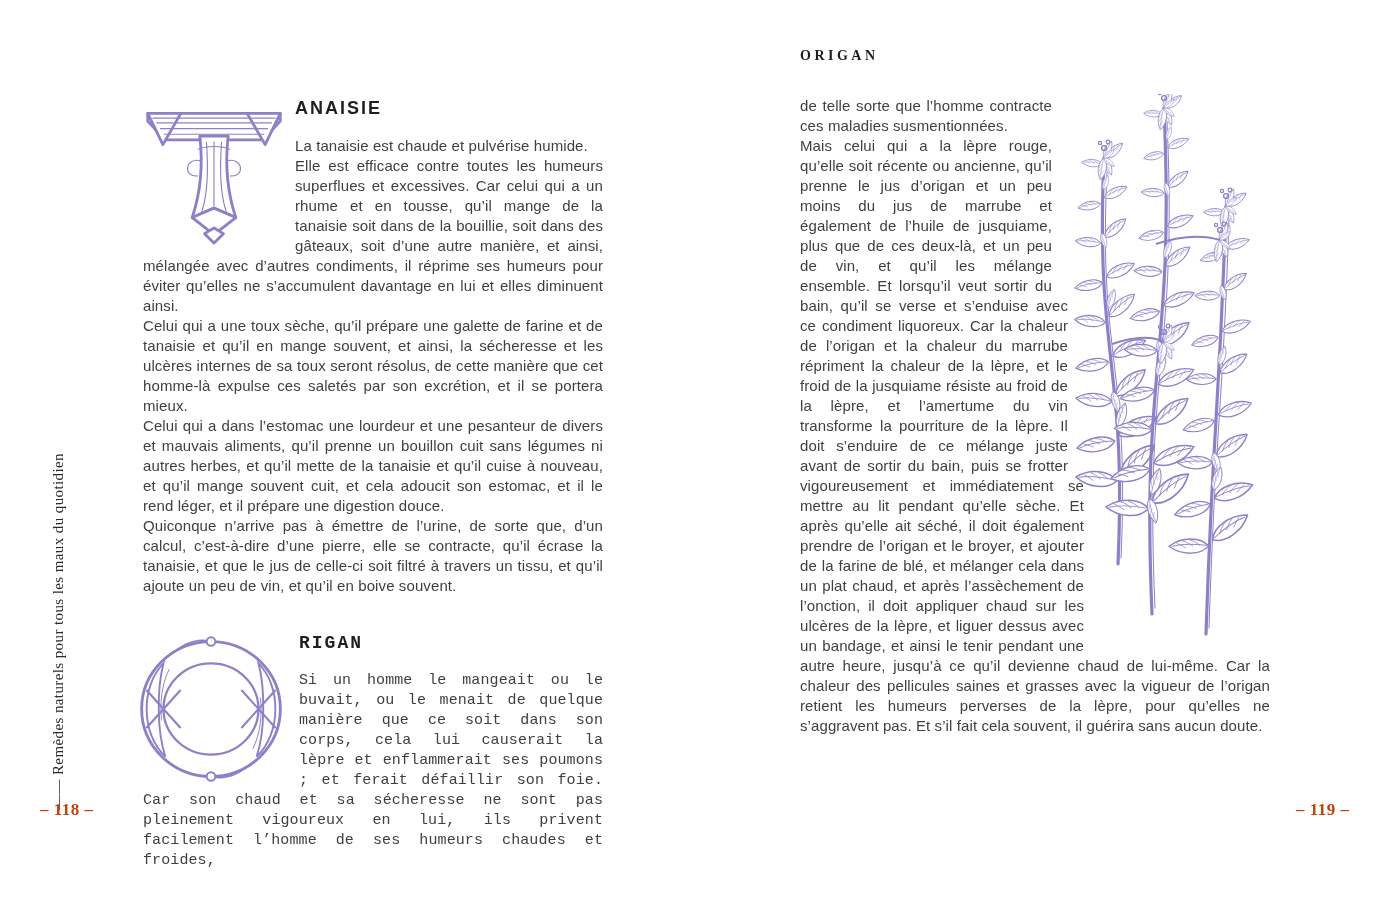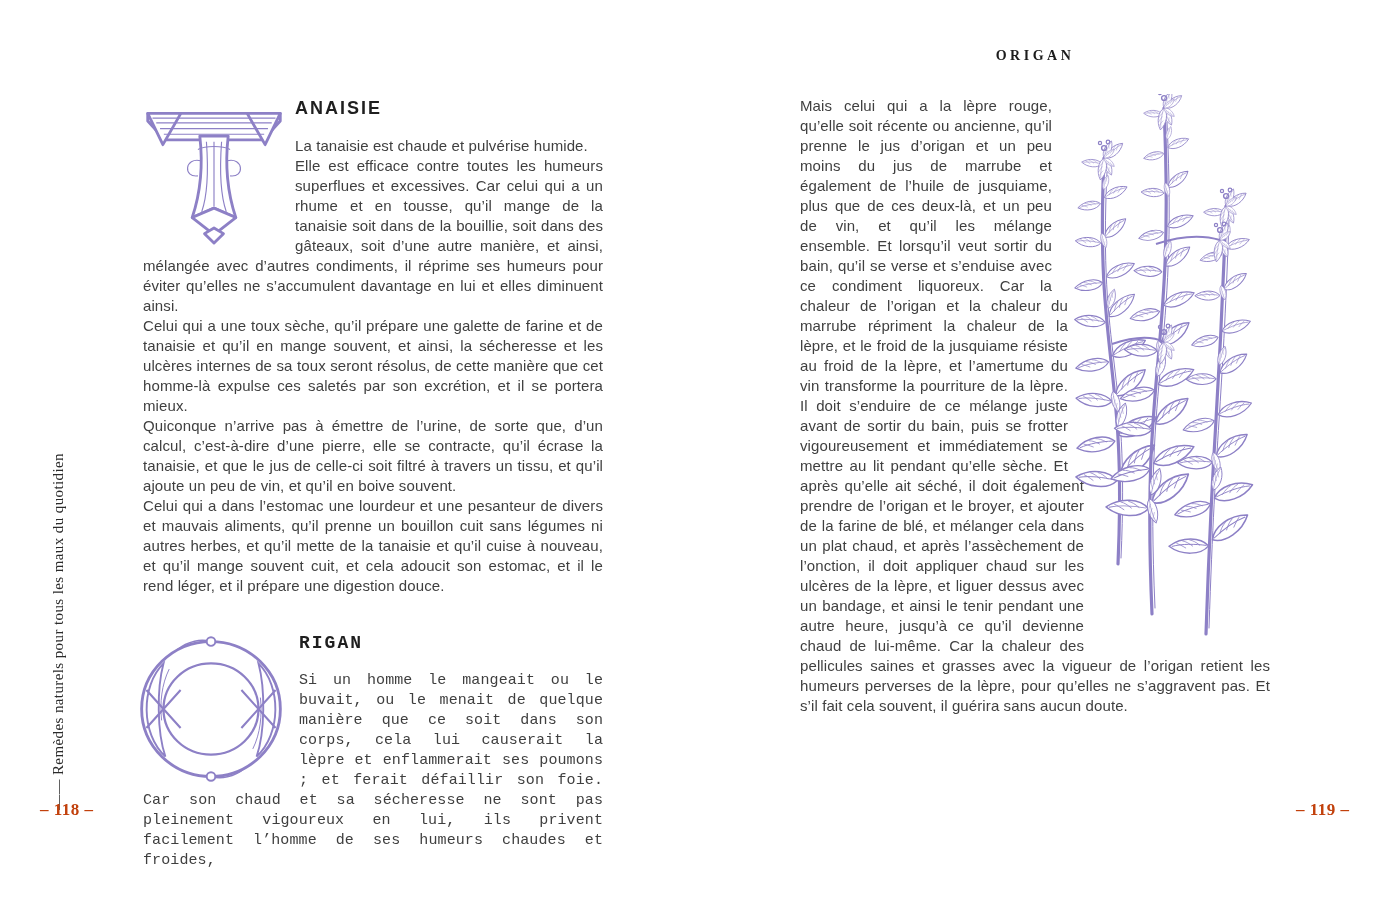--- a/index.html
+++ b/index.html
@@ -25,21 +25,21 @@
     writing-mode:vertical-rl; transform:rotate(180deg);
     font-family:"Liberation Serif", serif; font-size:15px; letter-spacing:.4px;
     color:#2a2a2a; white-space:nowrap;
   }
   .folio{ position:absolute; top:800px; font-family:"Liberation Serif", serif;
           font-size:17px; font-weight:600; color:#c2410c; letter-spacing:.5px; }
   .folio-left{ left:40px; }
   .folio-right{ left:1296px;text-align:right; }
   
   .running-head{
-    position:absolute; left:800px; top:48px; width:470px; text-align:center;
+    position:absolute; left:800px; top:48px; width:470px; text-align:left;
     font-family:"Liberation Serif", serif; font-size:14px; font-weight:600;
     letter-spacing:3.5px; color:#1c1c1c;
   }
   .page-right{ position:absolute; left:800px; top:96px; width:470px; }
   .plant-box{ position:absolute; top:-2px; right:-2px; width:212px; height:552px; }
   .plant-box svg{ display:block; width:100%; height:100%; }
   .wrap-spacer{ float:right; clear:right; }
   .sp1{ width:218px; height:190px; }
   .sp2{ width:202px; height:190px; }
   .sp3{ width:186px; height:180px; }
@@ -70,22 +70,22 @@
             <path d="M89 62 C106 58 108 80 92 78"></path>
             <path d="M67 42 C69 70 69 96 62 116 M75 42 C75 70 75 96 75 110 M83 42 C81 70 81 96 88 116"></path>
             <path d="M58 50 C66 46 84 46 92 50"></path>
           </g>
         </svg>
       </div>
       <h2 class="sec-title">ANAISIE</h2>
       <p class="body-par">La tanaisie est chaude et pulvérise humide.</p>
       <p class="body-par">Elle est efficace contre toutes les humeurs superflues et excessives. Car celui qui a un rhume et en tousse, qu’il mange de la tanaisie soit dans de la bouillie, soit dans des gâteaux, soit d’une autre manière, et ainsi, mélangée avec d’autres condiments, il réprime ses humeurs pour éviter qu’elles ne s’accumulent davantage en lui et elles diminuent ainsi.</p>
       <p class="body-par">Celui qui a une toux sèche, qu’il prépare une galette de farine et de tanaisie et qu’il en mange souvent, et ainsi, la sécheresse et les ulcères internes de sa toux seront résolus, de cette manière que cet homme-là expulse ces saletés par son excrétion, et il se portera mieux.</p>
+      <p class="body-par">Celui qui a dans l’estomac une lourdeur et une pesanteur de divers et mauvais aliments, qu’il prenne un bouillon cuit sans légumes ni autres herbes, et qu’il mette de la tanaisie et qu’il cuise à nouveau, et qu’il mange souvent cuit, et cela adoucit son estomac, et il le rend léger, et il prépare une digestion douce.</p>
       <p class="body-par">Quiconque n’arrive pas à émettre de l’urine, de sorte que, d’un calcul, c’est-à-dire d’une pierre, elle se contracte, qu’il écrase la tanaisie, et que le jus de celle-ci soit filtré à travers un tissu, et qu’il ajoute un peu de vin, et qu’il en boive souvent.</p>
-      <p class="body-par">Celui qui a dans l’estomac une lourdeur et une pesanteur de divers et mauvais aliments, qu’il prenne un bouillon cuit sans légumes ni autres herbes, et qu’il mette de la tanaisie et qu’il cuise à nouveau, et qu’il mange souvent cuit, et cela adoucit son estomac, et il le rend léger, et il prépare une digestion douce.</p>
     </div>
 
     <div class="section">
       <div class="dropcap dropcap-o">
         <svg viewBox="0 0 160 152" role="img" aria-label="O">
           <g fill="none" stroke="#8d80c6">
             <ellipse cx="80" cy="76" rx="73" ry="71" stroke-width="3"></ellipse>
             <ellipse cx="80" cy="76" rx="50" ry="48" stroke-width="2.4"></ellipse>
             <path d="M30 28 C6 52 6 102 32 126 C23 100 23 54 30 28 Z" fill="#ffffff" stroke-width="2"></path>
             <path d="M130 28 C154 52 154 102 128 126 C137 100 137 54 130 28 Z" fill="#ffffff" stroke-width="2"></path>
@@ -238,17 +238,18 @@
           <use href="#leaf" xlink:href="#leaf" transform="translate(104 248) rotate(-155) scale(-0.3 0.3)"></use>
           <use href="#leaf" xlink:href="#leaf" transform="translate(104 248) rotate(-25) scale(0.3 0.3)"></use>
           <circle cx="104" cy="238" r="2.4" fill="none" stroke="#8d80c6" stroke-width="1.4"></circle>
           <circle cx="108" cy="232" r="1.8" fill="none" stroke="#8d80c6" stroke-width="1.2"></circle>
           <circle cx="100" cy="233" r="1.6" fill="none" stroke="#8d80c6" stroke-width="1.2"></circle>
         </svg>
     </div>
     <div class="wrap-spacer sp1"></div>
     <div class="wrap-spacer sp2"></div>
     <div class="wrap-spacer sp3"></div>
+    <p class="body-par">de telle sorte que l’homme contracte ces maladies susmentionnées.</p>
     <p class="body-par">Mais celui qui a la lèpre rouge, qu’elle soit récente ou ancienne, qu’il prenne le jus d’origan et un peu moins du jus de marrube et également de l’huile de jusquiame, plus que de ces deux-là, et un peu de vin, et qu’il les mélange ensemble. Et lorsqu’il veut sortir du bain, qu’il se verse et s’enduise avec ce condiment liquoreux. Car la chaleur de l’origan et la chaleur du marrube répriment la chaleur de la lèpre, et le froid de la jusquiame résiste au froid de la lèpre, et l’amertume du vin transforme la pourriture de la lèpre. Il doit s’enduire de ce mélange juste avant de sortir du bain, puis se frotter vigoureusement et immédiatement se mettre au lit pendant qu’elle sèche. Et après qu’elle ait séché, il doit également prendre de l’origan et le broyer, et ajouter de la farine de blé, et mélanger cela dans un plat chaud, et après l’assèchement de l’onction, il doit appliquer chaud sur les ulcères de la lèpre, et liguer dessus avec un bandage, et ainsi le tenir pendant une autre heure, jusqu’à ce qu’il devienne chaud de lui-même. Car la chaleur des pellicules saines et grasses avec la vigueur de l’origan retient les humeurs perverses de la lèpre, pour qu’elles ne s’aggravent pas. Et s’il fait cela souvent, il guérira sans aucun doute.</p>
   </div>
 
   <div class="folio folio-right">– 119 –</div>
 </div>
 
 </body></html>

